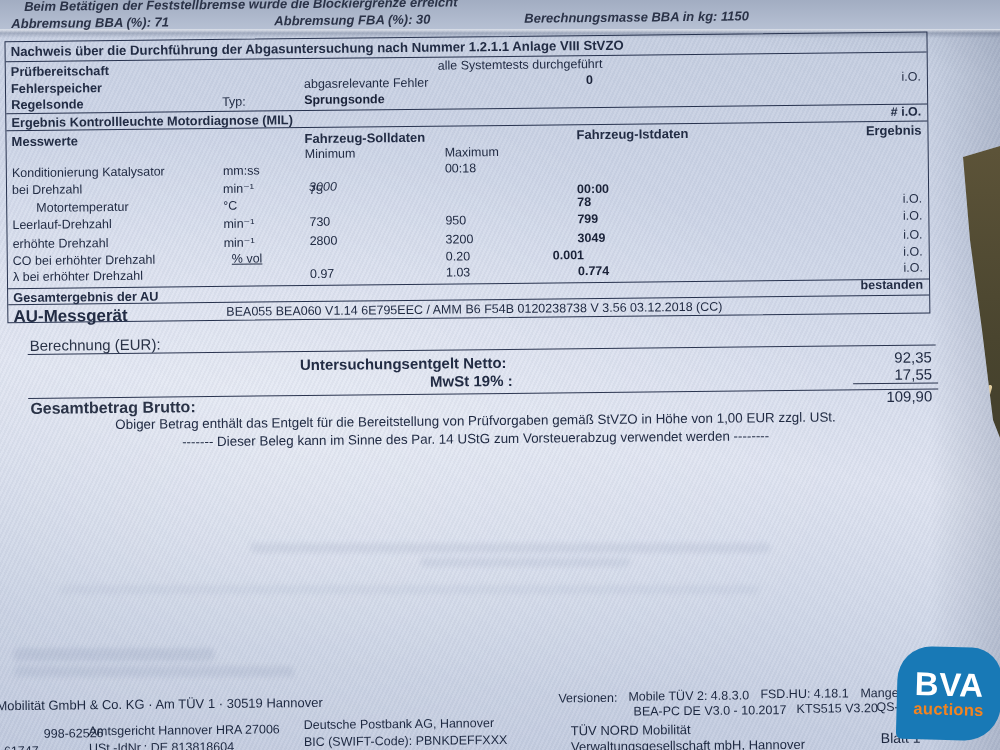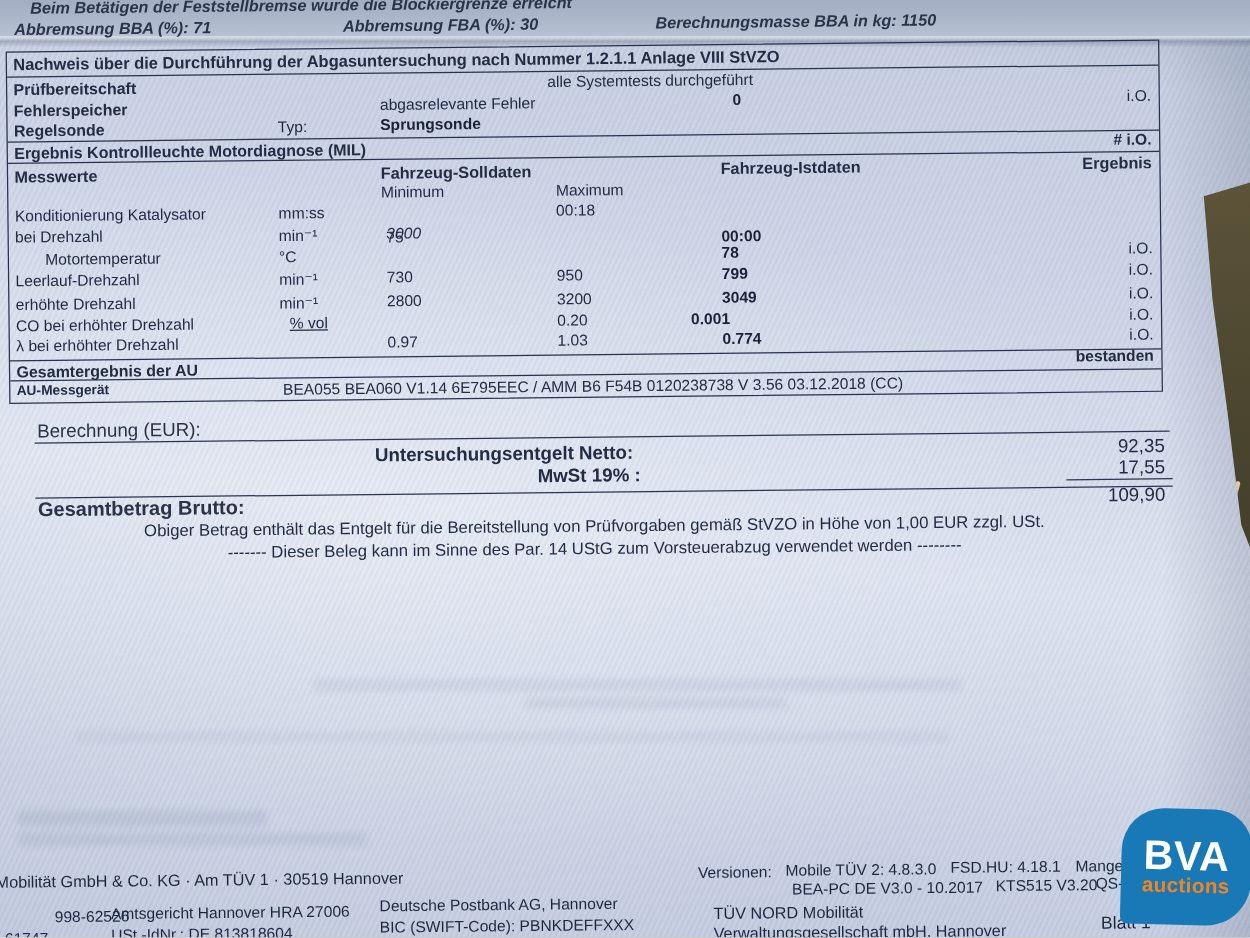--- a/index.html
+++ b/index.html
@@ -155,21 +155,21 @@
         <div class="cell" style="left:438px;top:228px;">1.03</div>
         <div class="cell sb" style="left:570px;top:228px;">0.774</div>
         <div class="res" style="top:228px;">i.O.</div>
       </div>
 
       <div class="hline" style="top:246px;"></div>
       <div class="res b" style="top:245px;">bestanden</div>
       <div class="cell b" style="left:5px;top:248px;font-size:12.8px;">Gesamtergebnis der AU</div>
       <div class="hline" style="top:262px;"></div>
 
-      <div class="cell b" style="left:5px;top:265px;font-size:11px;">AU-Messgerät</div>
+      <div class="cell b" style="left:5px;top:265px;font-size:17px;">AU-Messgerät</div>
       <div class="cell" style="left:218px;top:265px;">BEA055 BEA060 V1.14 6E795EEC / AMM B6 F54B  0120238738  V 3.56  03.12.2018 (CC)</div>
       <div class="hline" style="top:273px;width:100%;border-top-width:0;"></div>
     </div>
 
     <div class="abs" style="left:30px;top:332px;font-size:15px;color:#2a3347;">Berechnung (EUR):</div>
     <div class="rule" style="left:28px;top:349px;width:908px;"></div>
 
     <div class="abs b" style="left:300px;top:354px;font-size:15px;">Untersuchungsentgelt Netto:</div>
     <div class="abs" style="left:832px;top:353px;width:100px;font-size:15px;">
       <div class="r">92,35</div>

